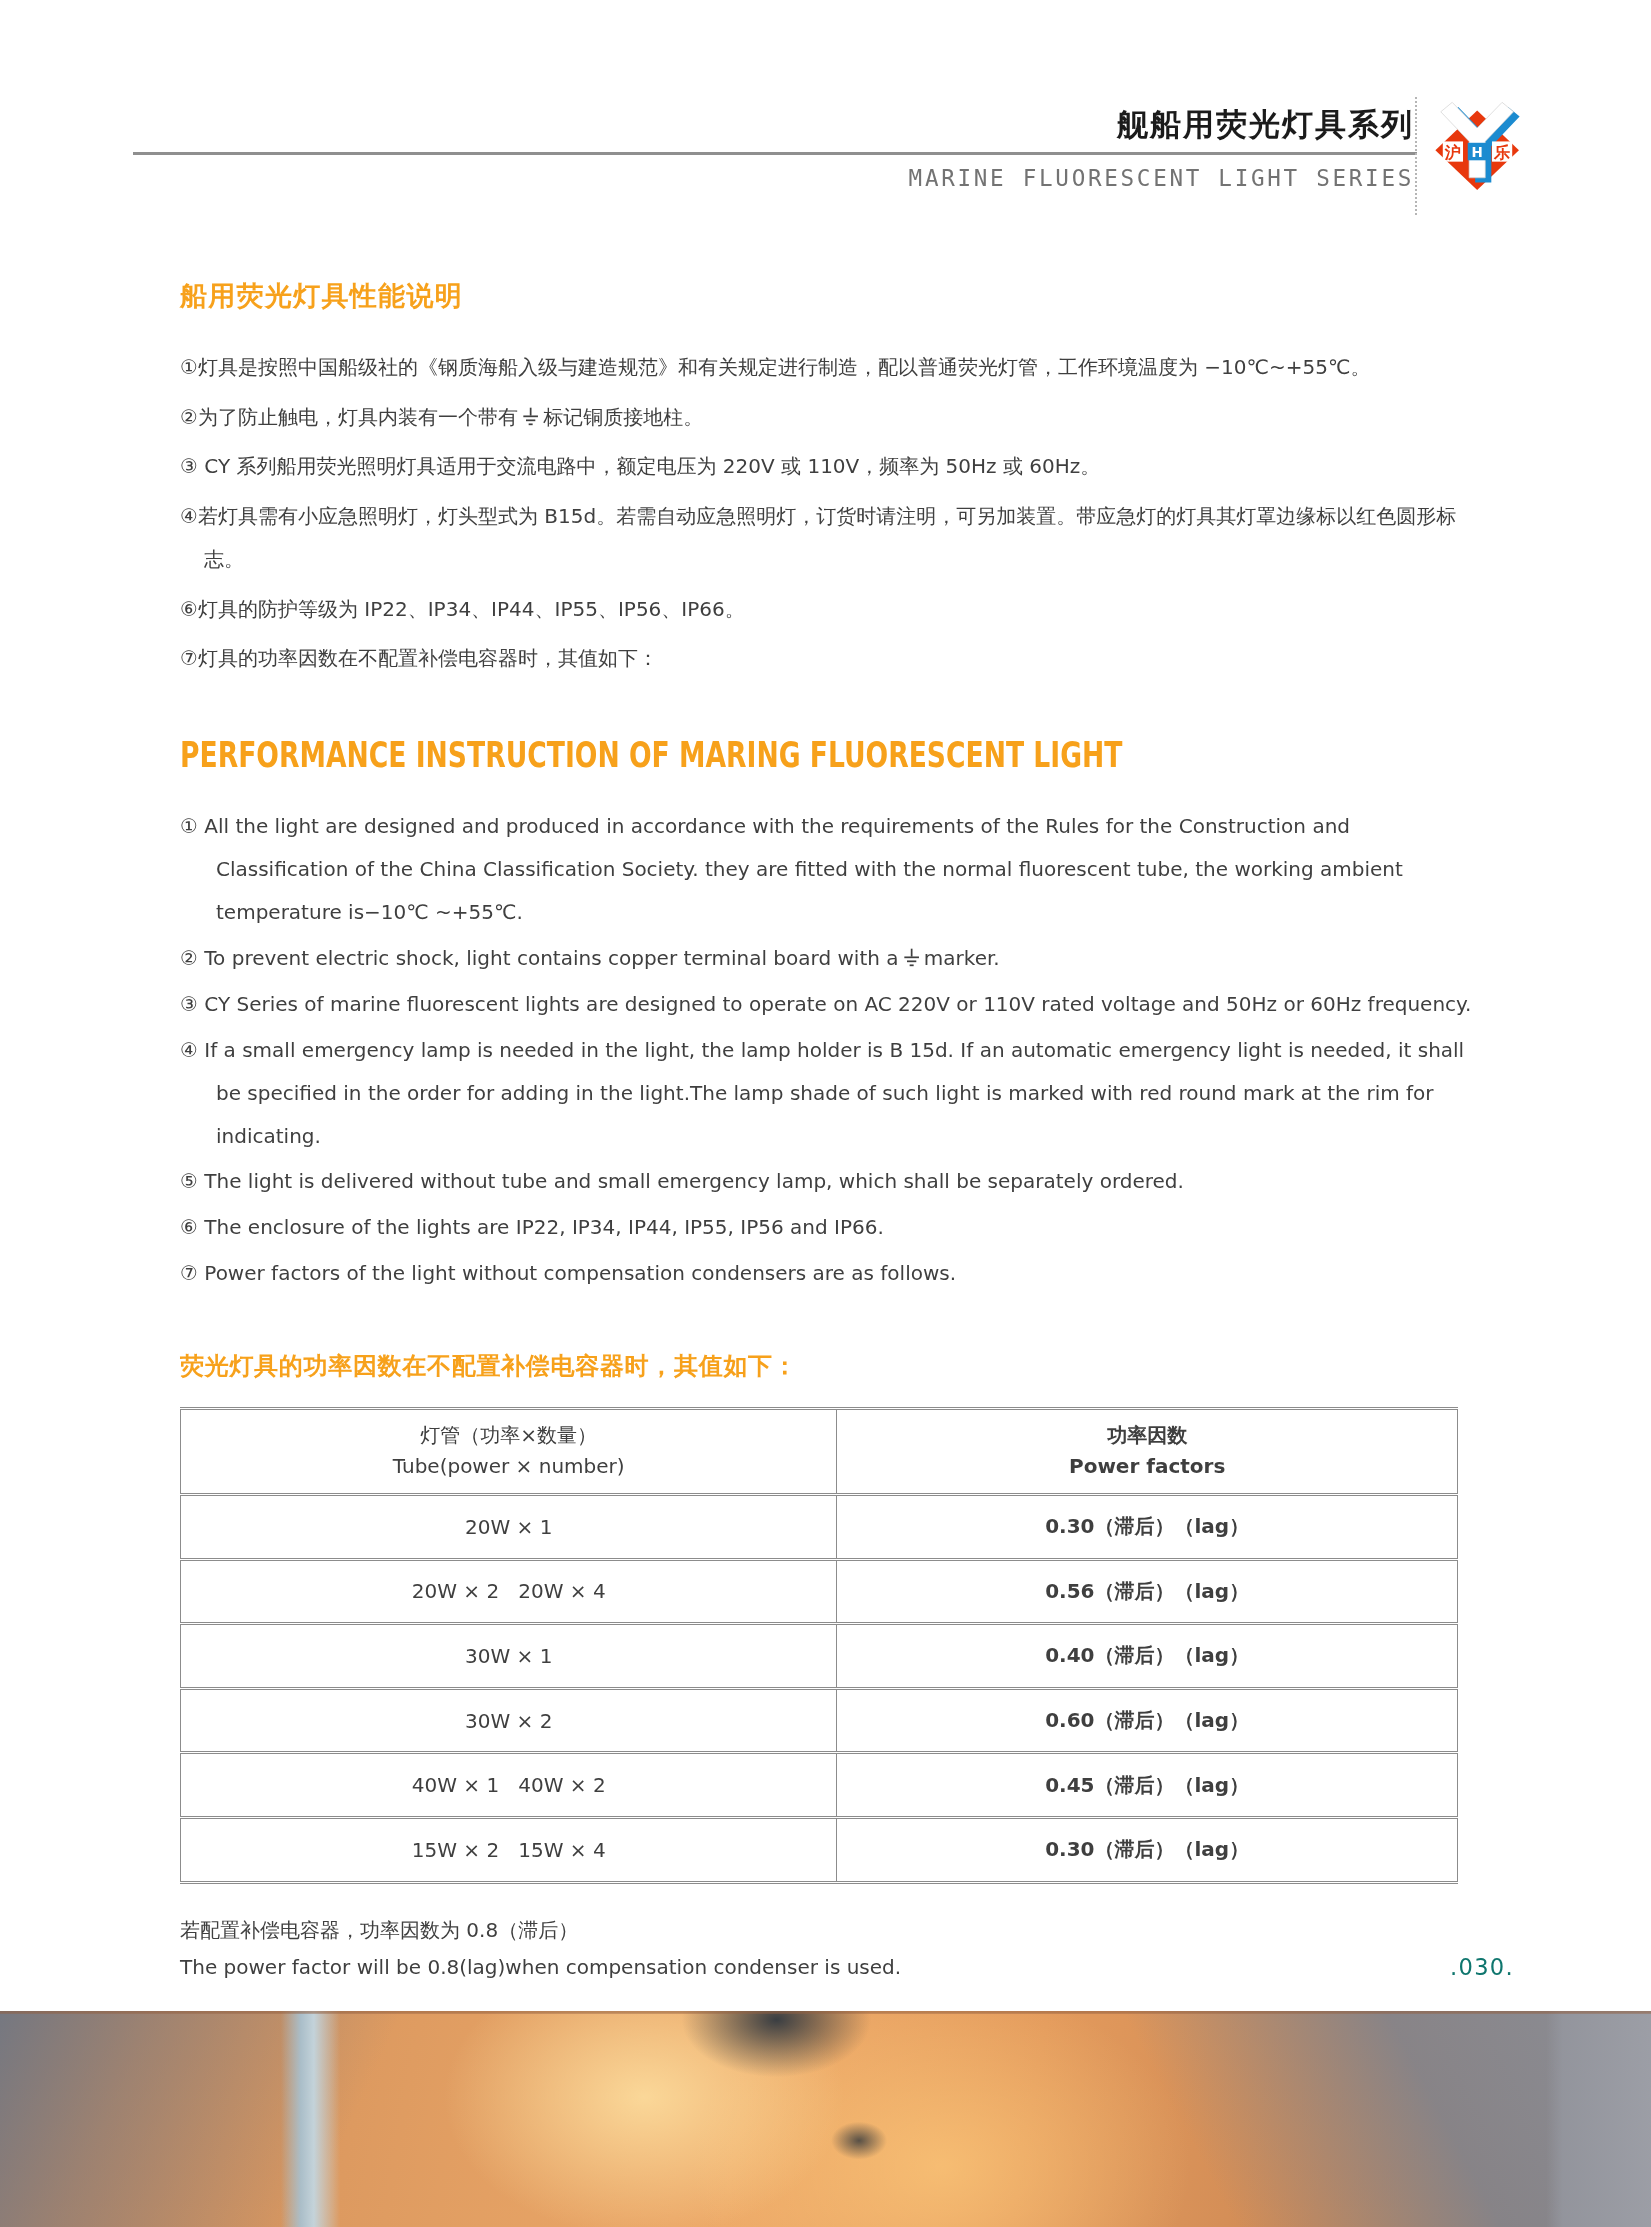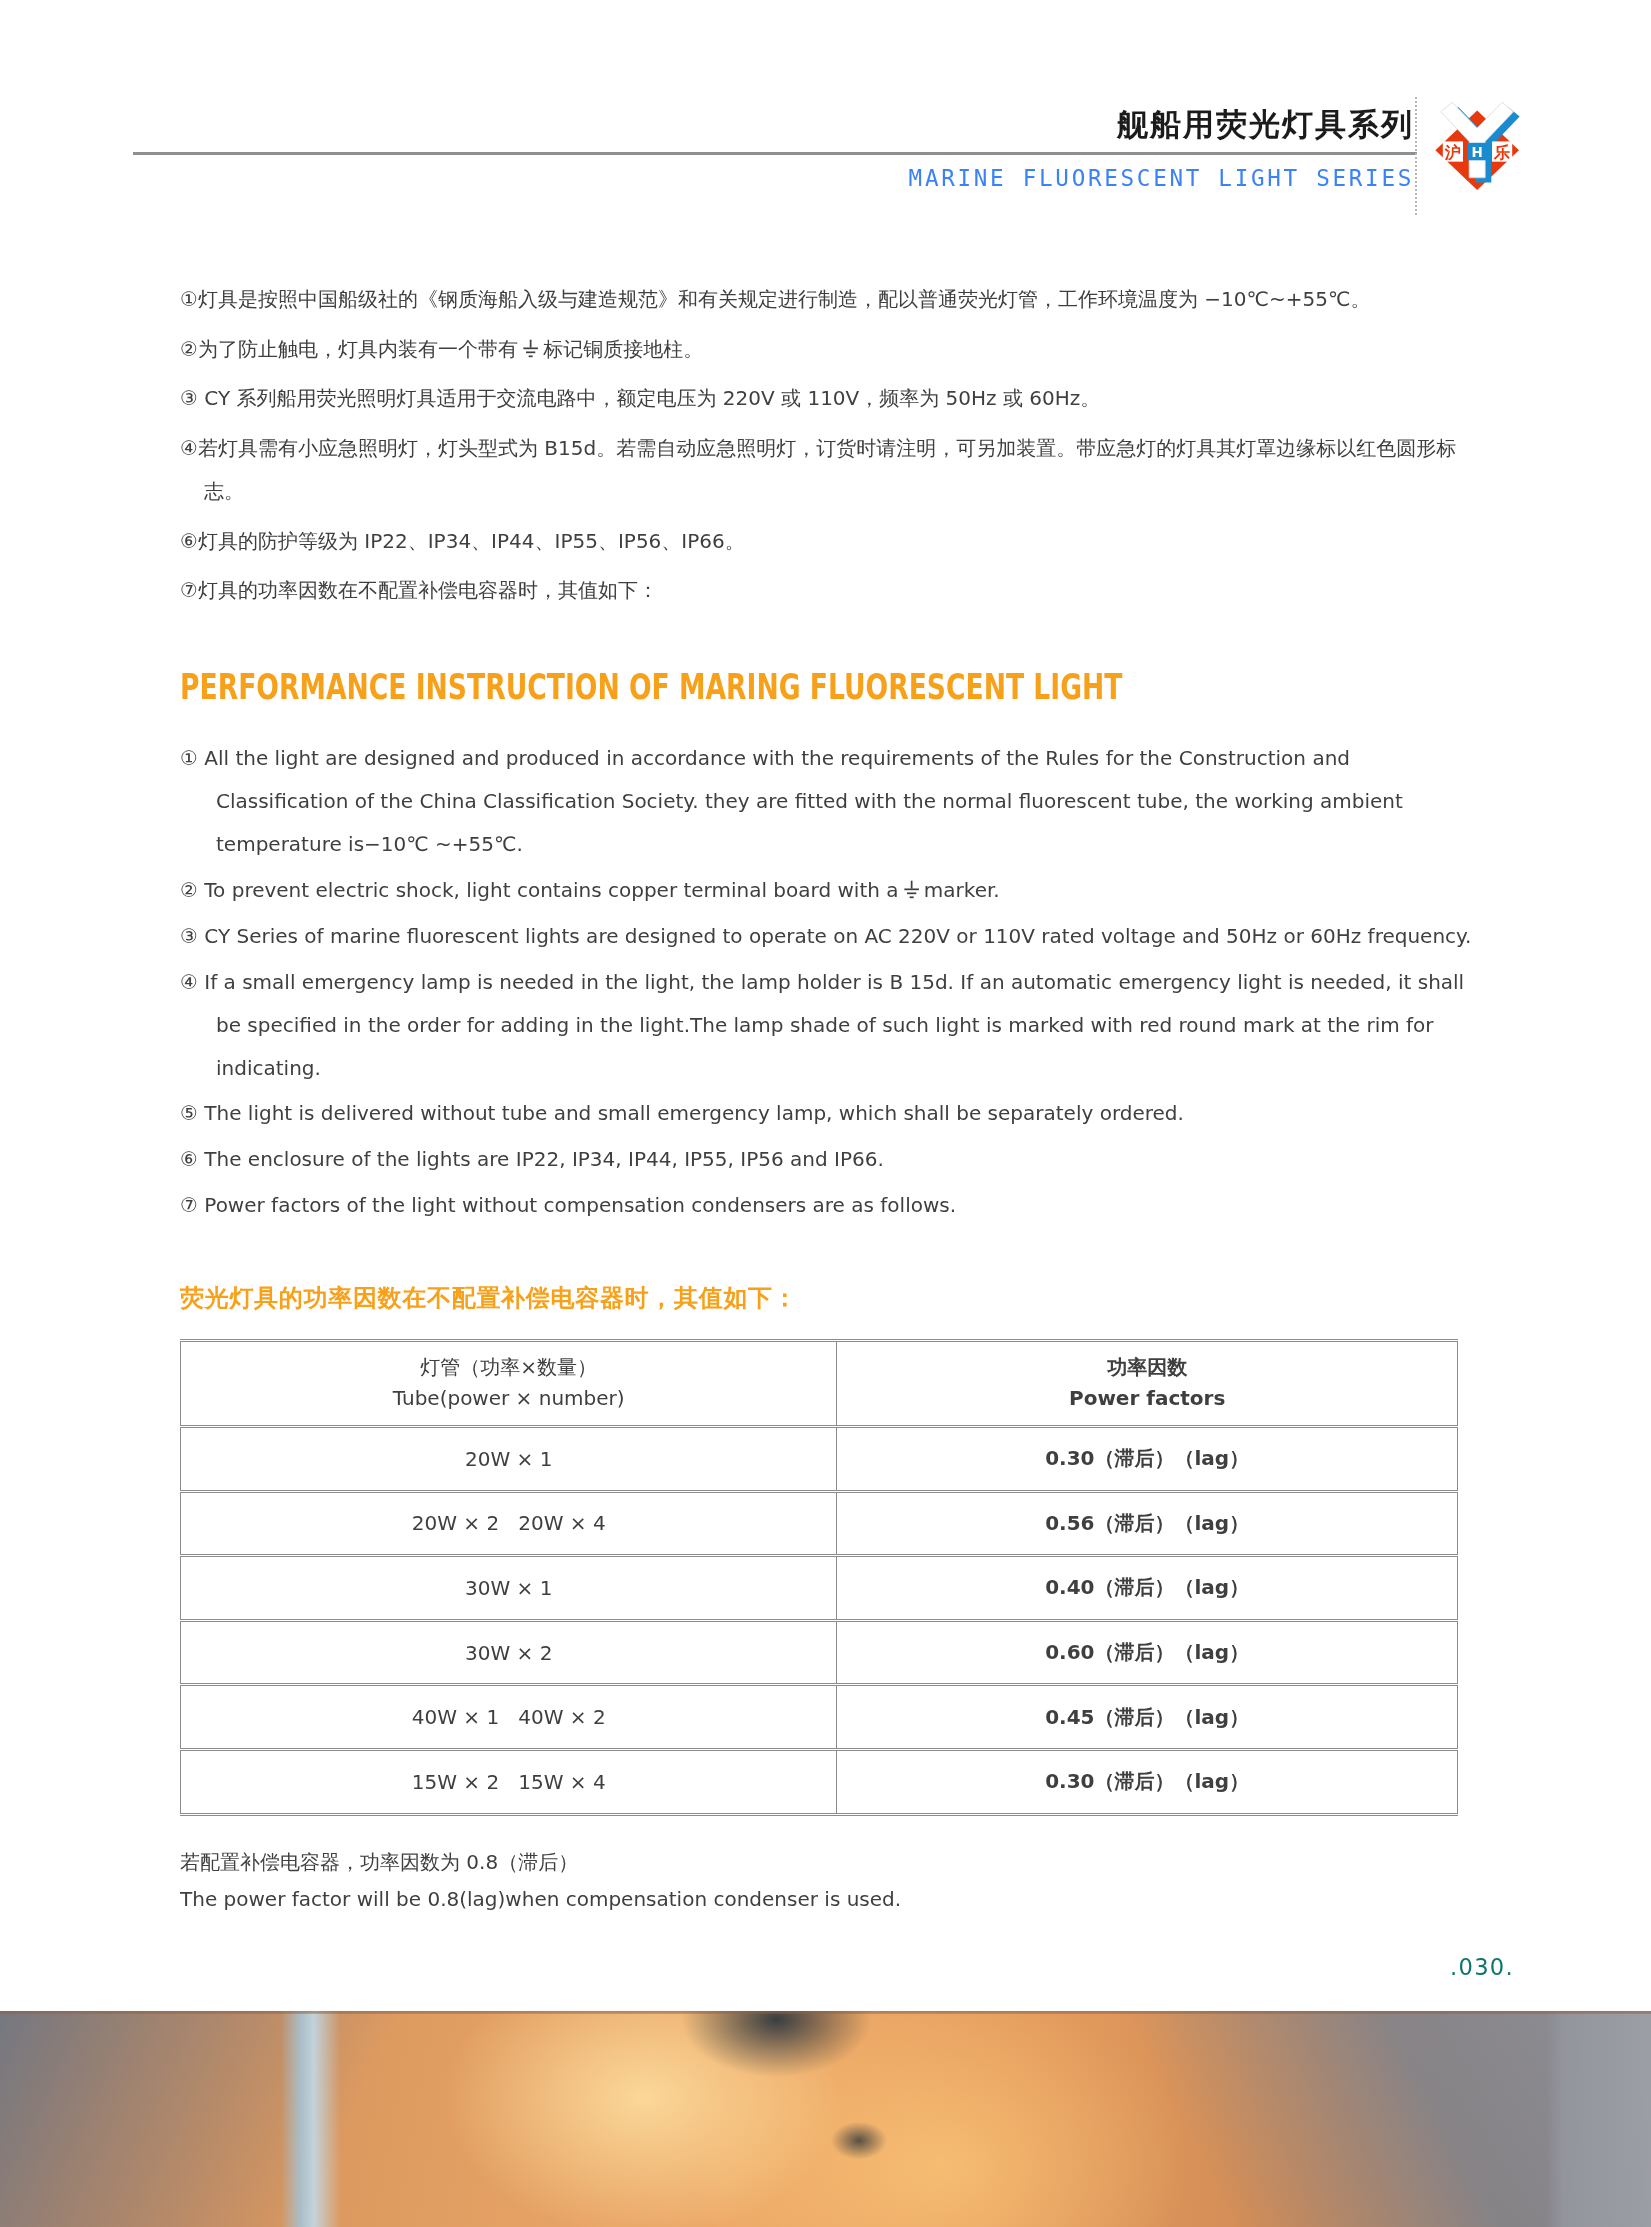--- a/index.html
+++ b/index.html
@@ -10,21 +10,21 @@
   }
   .page{position:absolute;inset:0;}
 
   
   .hdr-title-zh{
     position:absolute;right:238px;top:104px;font-size:31px;font-weight:600;
     color:#1b1b1b;letter-spacing:2px;white-space:nowrap;
   }
   .hdr-rule{position:absolute;left:133px;top:152px;width:1284px;height:2.7px;background:#8f8f8f;}
   .hdr-title-en{
-    position:absolute;right:238px;top:165px;font-size:22.6px;color:#3b82f6;
+    position:absolute;right:238px;top:165px;font-size:22.6px;color:#737373;
     font-family:"DejaVu Sans Mono","Liberation Mono",monospace;letter-spacing:2.7px;white-space:nowrap;
   }
   .hdr-dotted{position:absolute;left:1415px;top:97px;height:118px;border-left:2px dotted #b5b5b5;}
   .logo{position:absolute;left:1431px;top:101px;width:93px;height:93px;}
 
   
   .content{position:absolute;left:180px;width:1292px;top:278px;}
 
   .h-orange-zh{
     font-size:27px;font-weight:bold;color:#F7A11B;letter-spacing:1.3px;margin:0 0 32px 0;
@@ -115,20 +115,21 @@
         <rect x="53" y="62" width="28" height="26" fill="#1B8BD0"></rect>
         <text x="31" y="84" font-size="24" font-weight="bold" fill="#E8380D" text-anchor="middle">沪</text>
         <text x="67" y="83" font-size="20" font-weight="bold" fill="#ffffff" text-anchor="middle">H</text>
         <text x="104" y="84" font-size="24" font-weight="bold" fill="#E8380D" text-anchor="middle">乐</text>
       </svg>
     </div>
   </div>
 
   <div class="content">
 
+    <h2 class="h-orange-zh">船用荧光灯具性能说明</h2>
     <div class="list-zh">
       <div class="li">①灯具是按照中国船级社的《钢质海船入级与建造规范》和有关规定进行制造，配以普通荧光灯管，工作环境温度为 −10℃~+55℃。</div>
       <div class="li"><span>②为了防止触电，灯具内装有一个带有</span><svg class="gnd" viewBox="0 0 26 30">
             <g stroke="#3f3f3f" stroke-width="2.6" fill="none">
               <line x1="13" y1="1" x2="13" y2="13"></line>
               <line x1="2" y1="14" x2="24" y2="14"></line>
               <line x1="6" y1="20" x2="20" y2="20"></line>
               <line x1="10" y1="26" x2="16" y2="26"></line>
             </g>
           </svg><span>标记铜质接地柱。</span></div>

